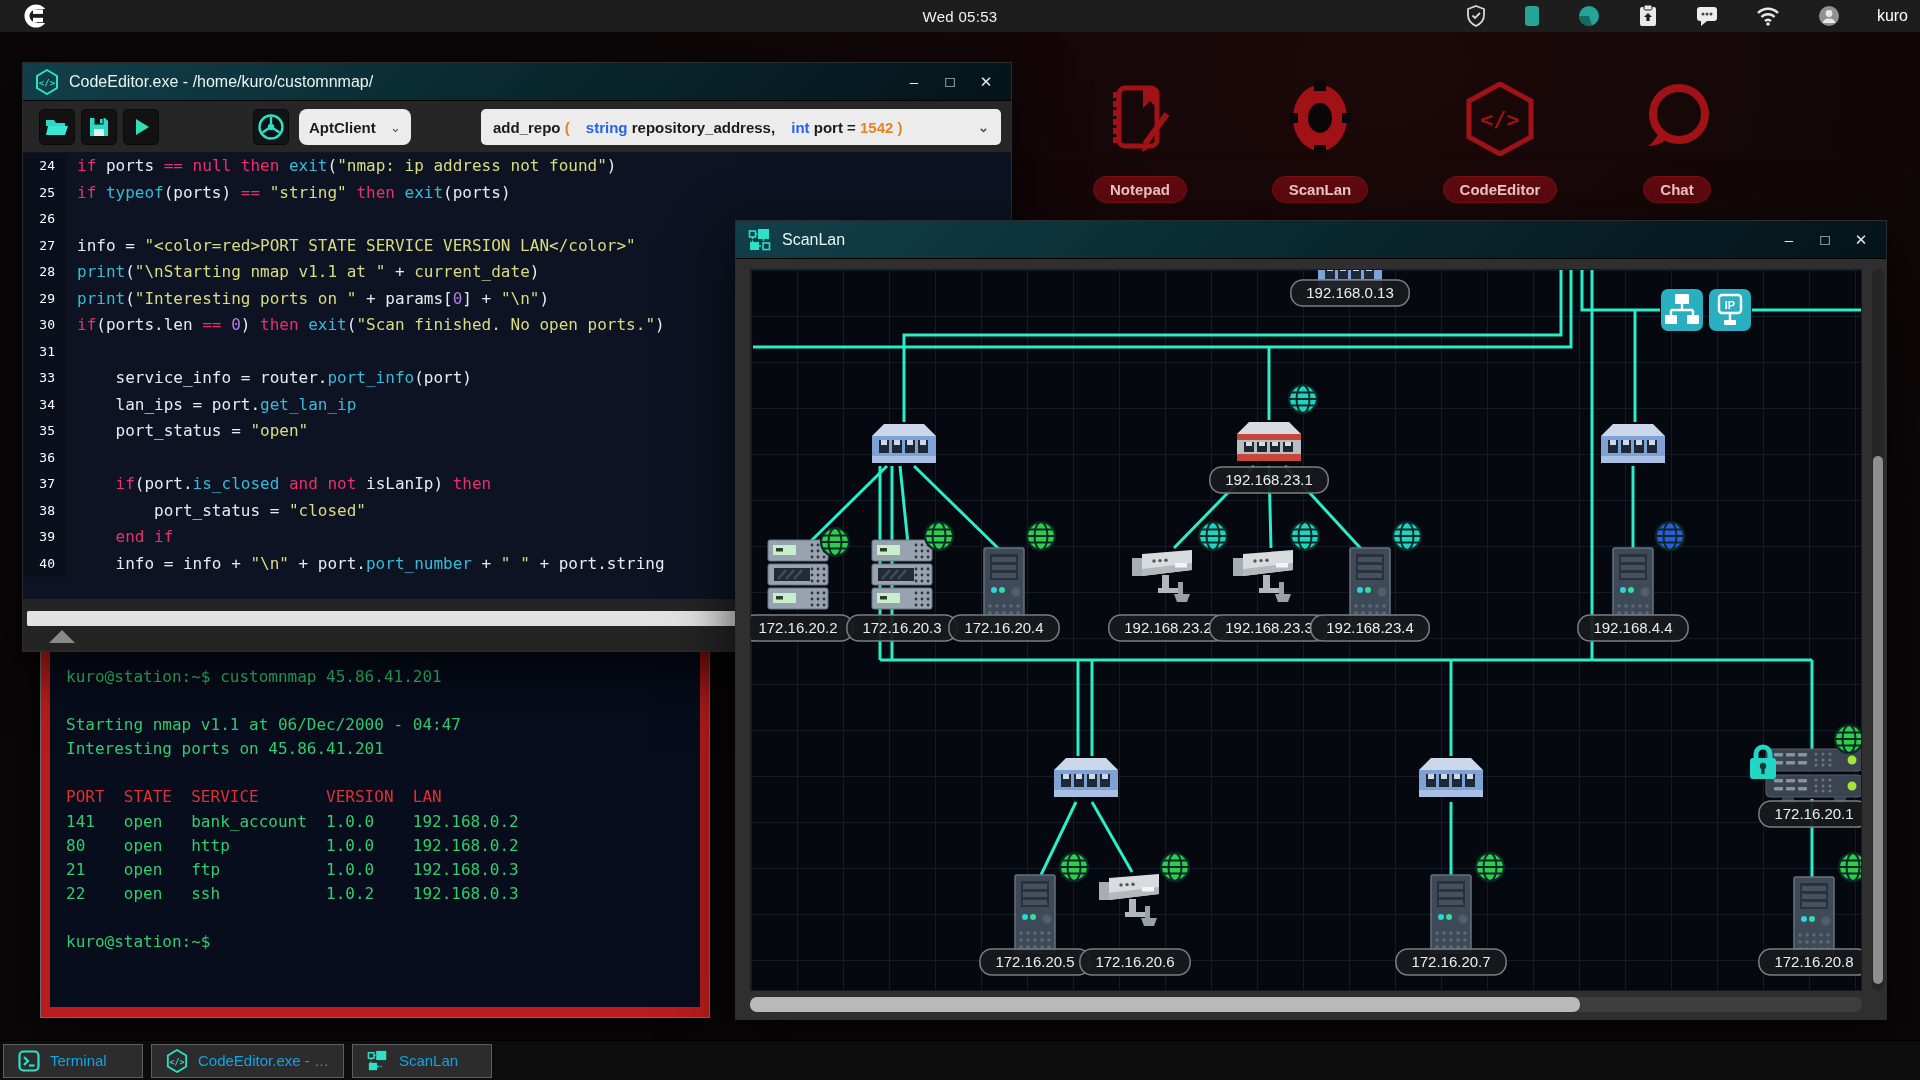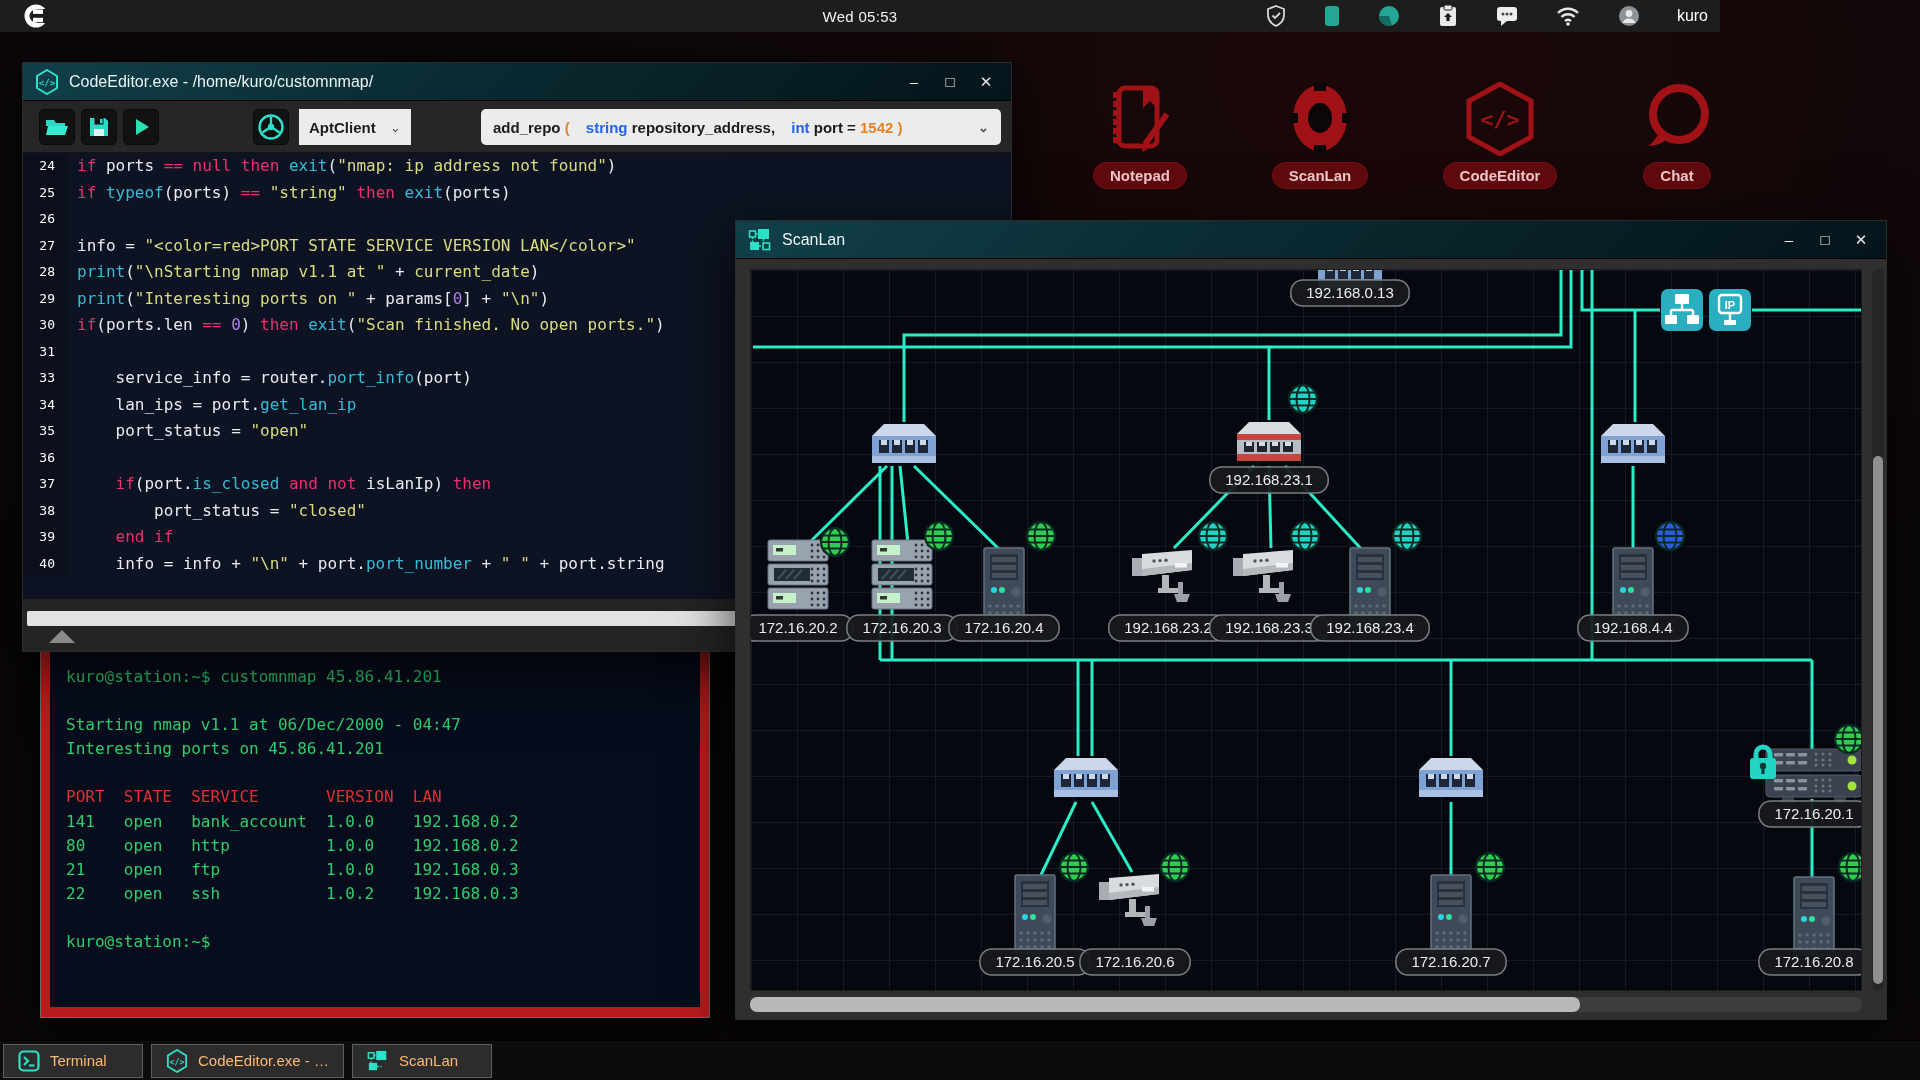--- a/index.html
+++ b/index.html
@@ -8,33 +8,33 @@
     font-family:"Liberation Sans", sans-serif;
     background:
       radial-gradient(ellipse at 72% 6%, rgba(120,12,12,.16), transparent 42%),
       radial-gradient(ellipse at 55% 45%, rgba(80,8,8,.10), transparent 40%),
       #0b0708;
     color:#eee; position:relative;
   }
   svg { display:block; }
 
   
-  .topbar { position:absolute; left:0; top:0; width:1720px; height:32px;
+  .topbar { position:absolute; left:0; top:0; width:1920px; height:32px;
     background:#1d1d1d; display:flex; align-items:center; z-index:40;padding-left:12px; }
   .topbar .logo { margin-left:12px; }
   .topbar .clock { position:absolute; left:0; right:0; text-align:center;
     font-size:15px; color:#f2f2f2; letter-spacing:.3px; }
   .tray { position:absolute; right:12px; top:0; height:32px; display:flex;
     align-items:center; gap:36px; }
   .tray .user { font-size:16px; color:#fff; }
 
   
   .dicon { position:absolute; top:82px; width:164px; text-align:center; cursor:pointer; }
   .dicon svg { margin:0 auto; }
-  .dicon .pill { display:inline-block; margin-top:6px; padding:4px 16px;
+  .dicon .pill { display:inline-block; margin-top:20px; padding:4px 16px;
     background:#5f0a0f; border:1px solid #7c1014; border-radius:14px;
     color:#efc7c6; font-size:15px; font-weight:bold; }
 
   
   .window { position:absolute; border:1px solid #2c2c2c;
     box-shadow:0 18px 55px rgba(0,0,0,.75); }
   .titlebar { height:38px; display:flex; align-items:center; padding:0 12px;
     background:linear-gradient(135deg,#11404a 0%, #0a2a31 45%, #04141a 100%);
     border-bottom:1px solid #000; }
   .titlebar .ticon { margin-right:10px; }
@@ -43,21 +43,21 @@
   .wctrls span { width:26px; text-align:center; color:#e8e8e8; font-size:15px; cursor:pointer; }
 
   
   #codewin { left:22px; top:62px; width:990px; height:590px; background:#242424; z-index:10; }
   #codewin .toolbar { height:52px; background:#262626; border-bottom:1px solid #141414;
     position:relative; }
   .tbtn { position:absolute; top:8px; width:36px; height:36px; background:#121212;
     border:1px solid #0a0a0a; border-radius:5px; display:flex; align-items:center;
     justify-content:center; cursor:pointer; }
   #apt-select { position:absolute; left:276px; top:8px; width:112px; height:36px;
-    background:#ececec; border-radius:0; display:flex; align-items:center;
+    background:#ececec; border-radius:8px; display:flex; align-items:center;
     padding:0 10px; cursor:pointer; }
   #apt-select .val { font-size:15px; font-weight:bold; color:#1c1c1c; }
   #apt-select .chev, #sigbar .chev { margin-left:auto; color:#555; font-size:13px; }
   #sigbar { position:absolute; left:458px; top:8px; width:520px; height:36px;
     background:#ececec; border-radius:5px; display:flex; align-items:center;
     padding:0 12px; cursor:pointer; font-size:15px; font-weight:bold;
     white-space:pre; }
   .sg-b{color:#1b1b1b;} .sg-t{color:#2563eb;margin-left:12px;} .sg-o{color:#e8821e;}
   #code-area { position:absolute; left:0; top:90px; width:988px; height:446px;
     background:#0d1322; overflow:hidden; font-family:"DejaVu Sans Mono", monospace;
@@ -98,21 +98,21 @@
   #hscroll { position:absolute; left:14px; top:776px; width:1112px; height:15px;
     background:#3d3d3d; border-radius:7px; }
   #hscroll .handle { position:absolute; left:0; top:0; bottom:0; width:830px;
     background:#b9b9b9; border-radius:7px; cursor:pointer; }
 
   
   #taskbar { position:absolute; left:0; bottom:0; width:1920px; height:40px;
     background:#0c0c0c; border-top:1px solid #000; display:flex; align-items:center;
     gap:8px; padding:0 3px; z-index:50; }
   .task { height:34px; display:flex; align-items:center; gap:10px; padding:0 14px;
-    background:#2c2c2c; border:1px solid #5e5e5e; color:#fdba74; font-size:15px;
+    background:#2c2c2c; border:1px solid #5e5e5e; color:#0ea5e9; font-size:15px;
     min-width:140px; cursor:pointer; }
 </style>
 </head>
 <body>
 
 <div class="topbar">
   <span class="logo">
     <svg width="24" height="24" viewBox="0 0 24 24">
       <circle cx="12" cy="12" r="9" fill="none" stroke="#fff" stroke-width="5"></circle>
       <rect x="13" y="5" width="11" height="14" fill="#1d1d1d"></rect>

